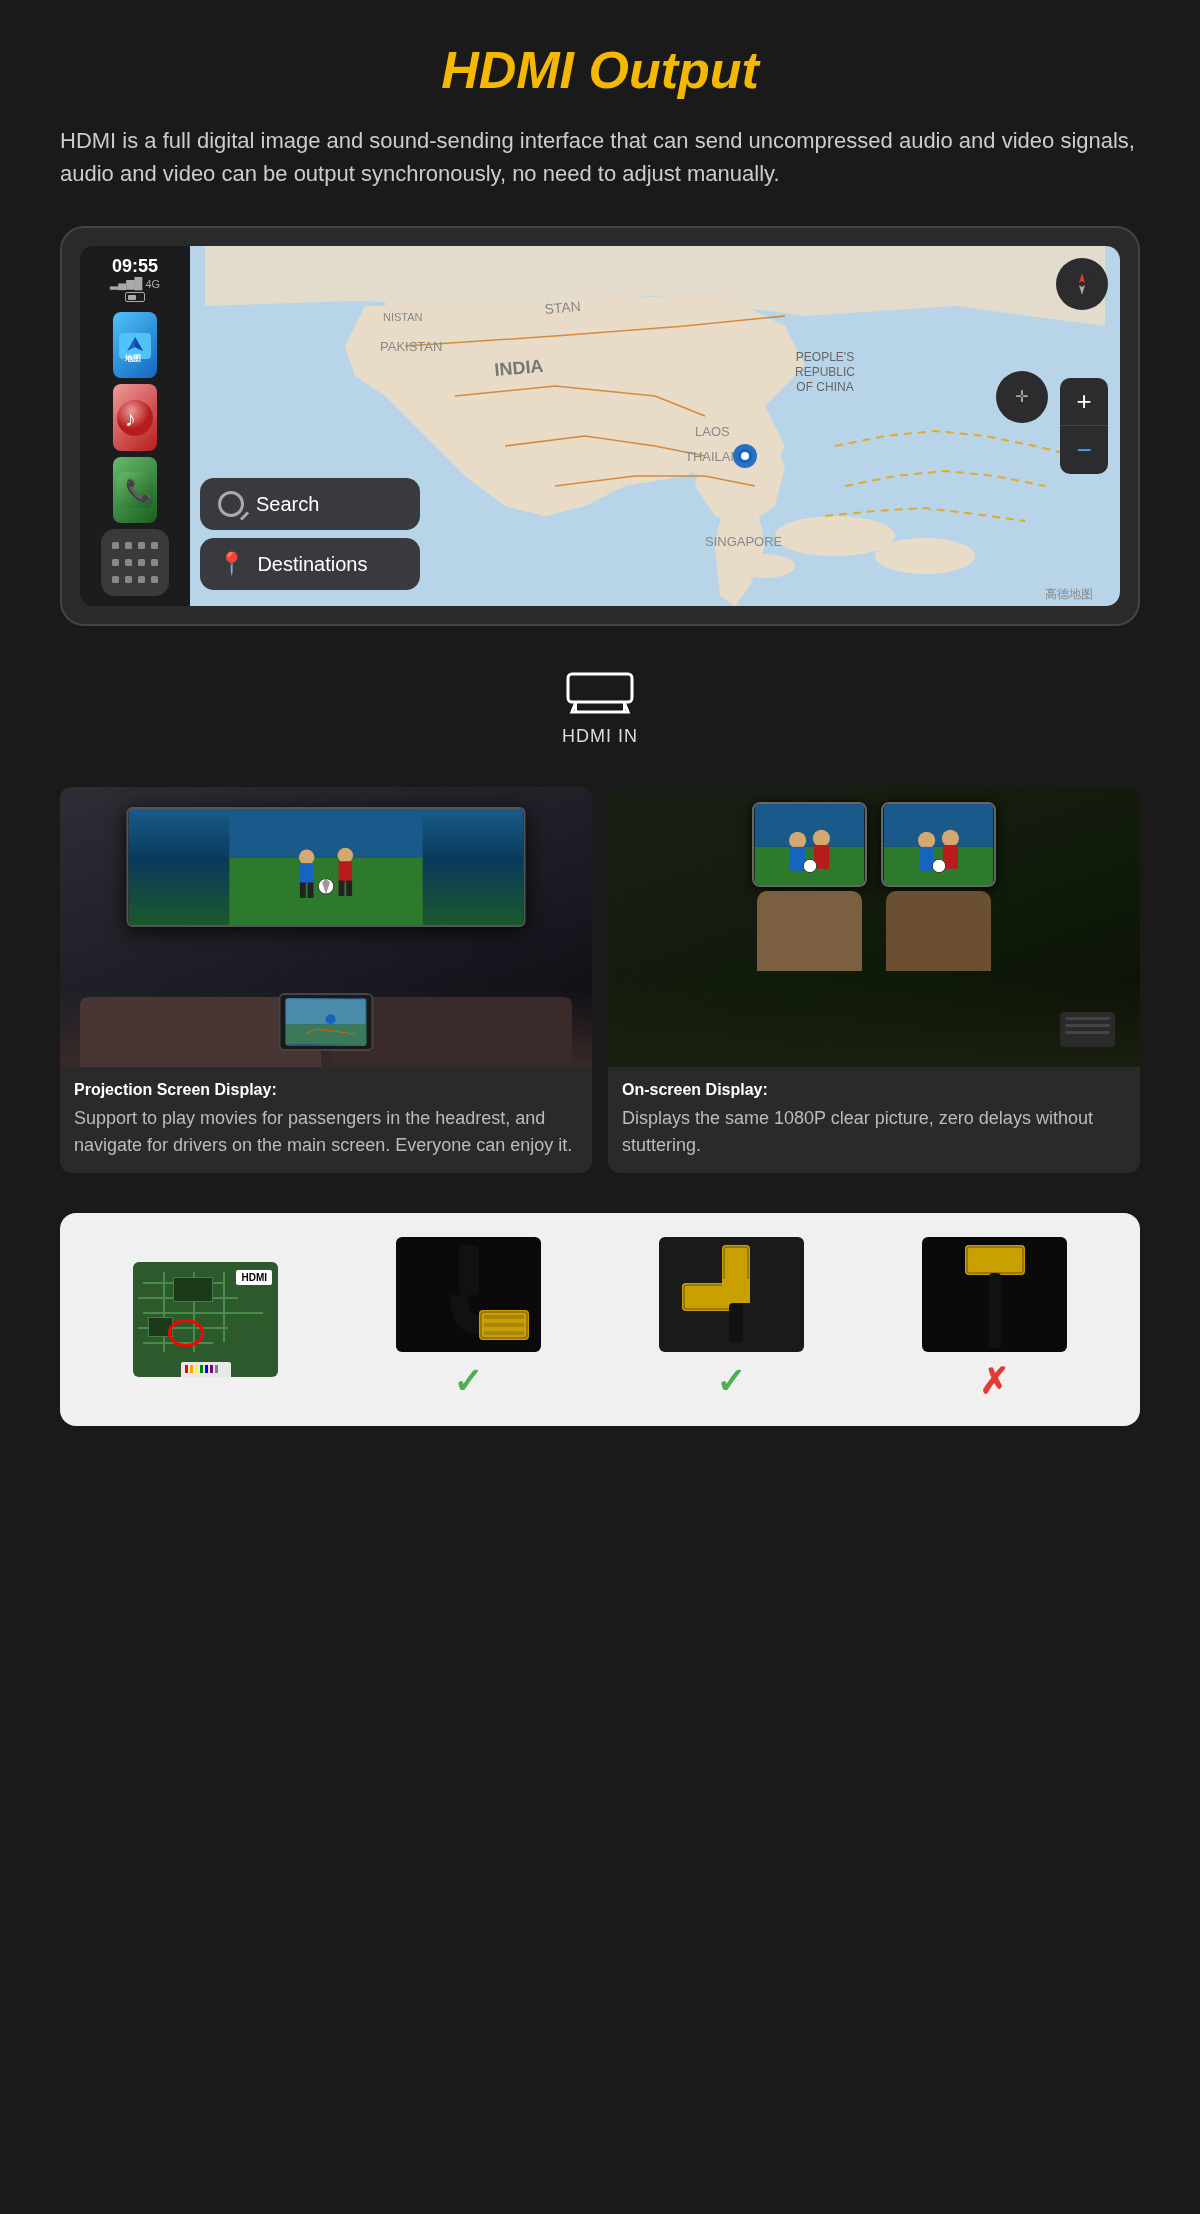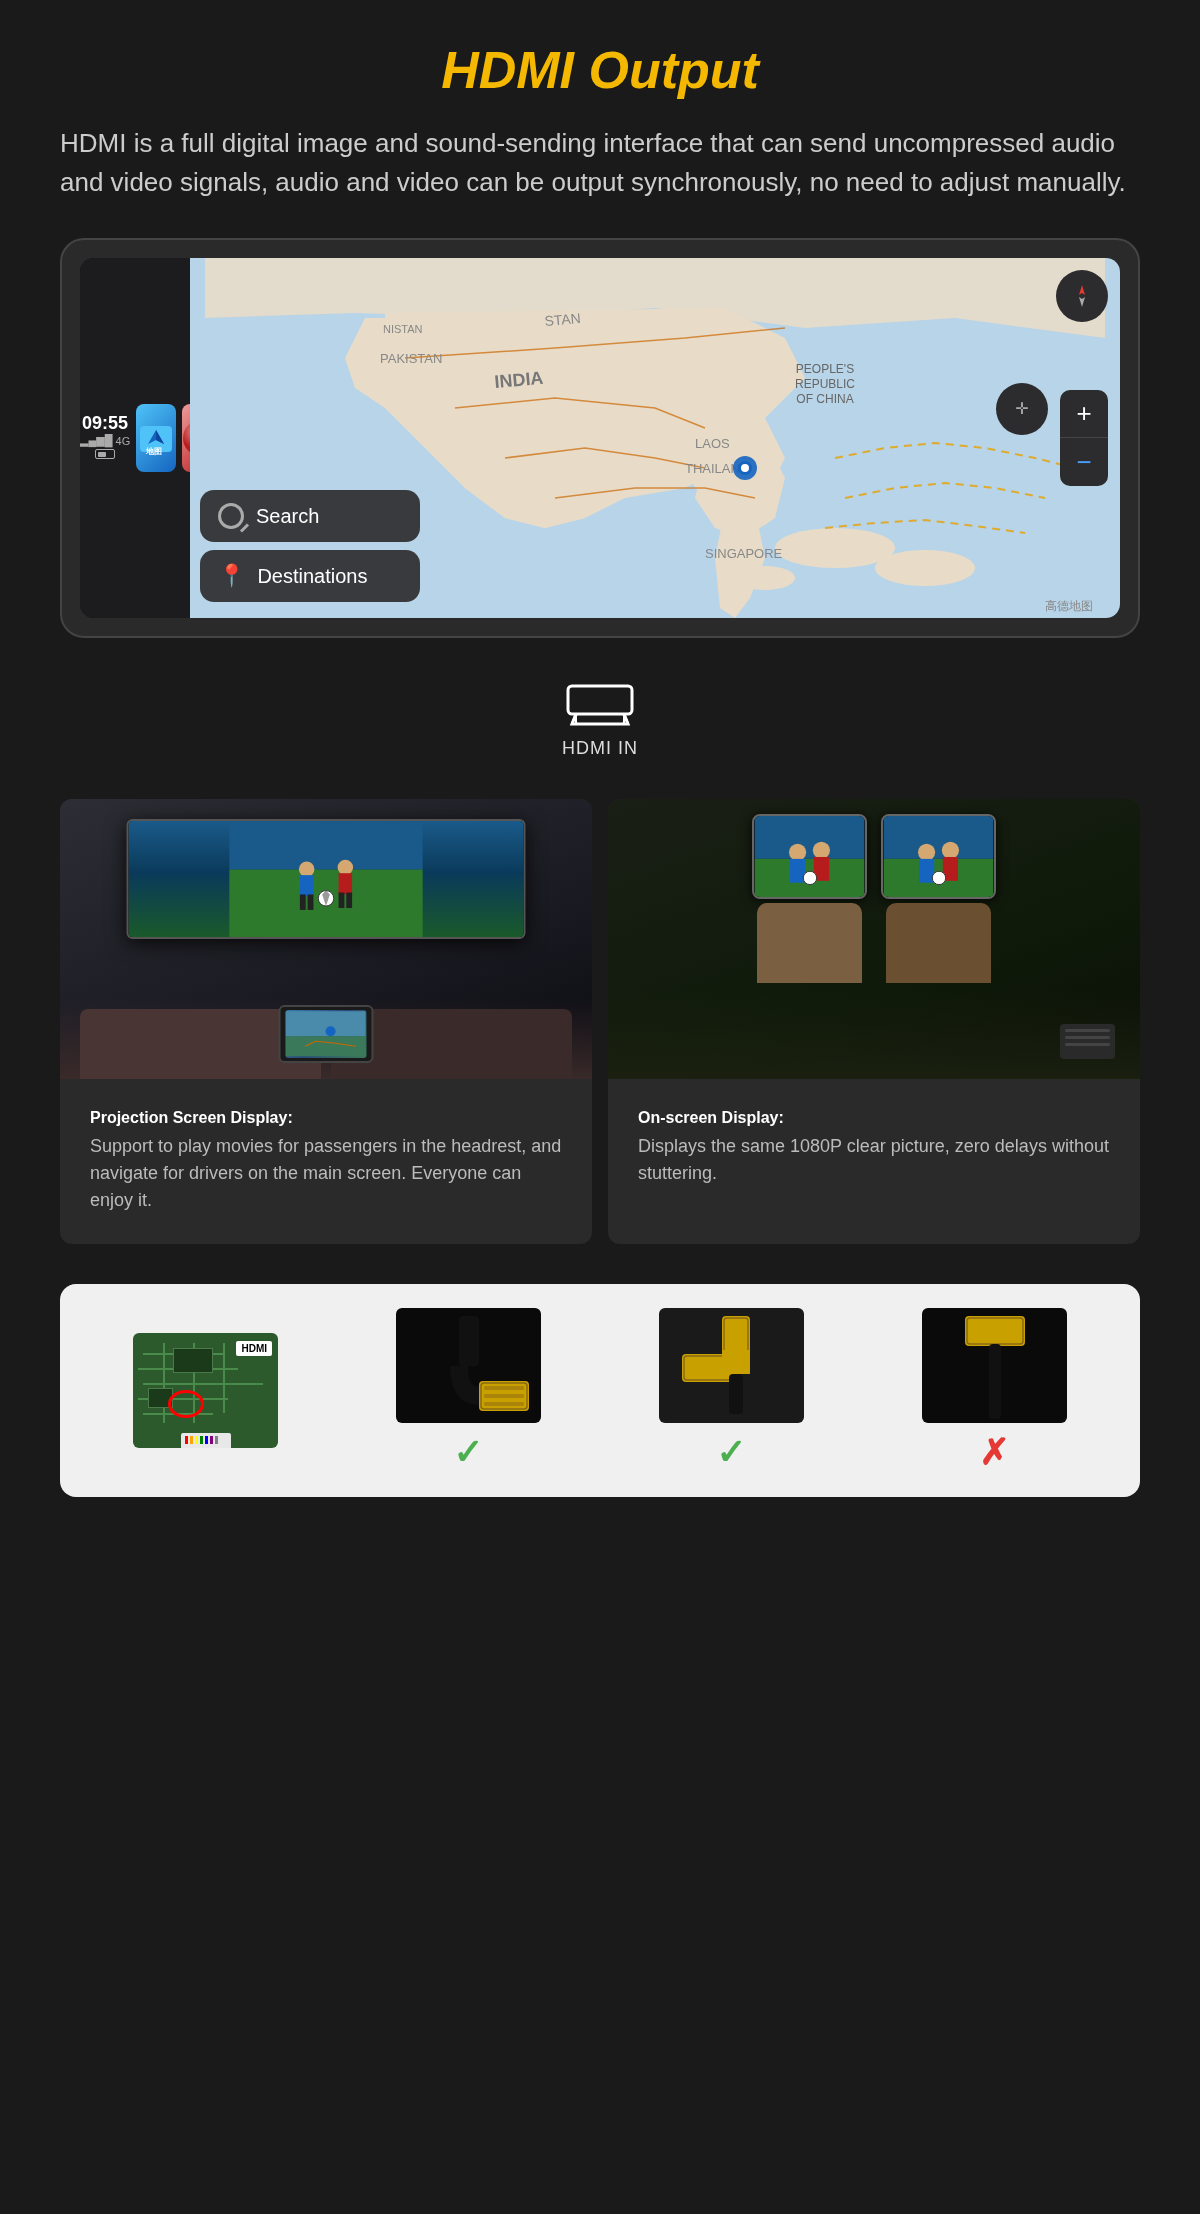--- a/index.html
+++ b/index.html
@@ -21,21 +21,21 @@
       text-align: center;
       font-size: 52px;
       font-weight: 900;
       color: #f5b800;
       margin-bottom: 24px;
       font-style: italic;
     }
 
     
     .description {
-      font-size: 26px;
+      font-size: 22px;
       color: #ccc;
       line-height: 1.5;
       margin-bottom: 36px;
     }
 
     
     .device-frame {
       background: #2a2a2a;
       border-radius: 24px;
       padding: 18px;
@@ -49,21 +49,21 @@
       border-radius: 14px;
       overflow: hidden;
       height: 360px;
     }
 
     
     .carplay-sidebar {
       width: 110px;
       background: #1c1c1e;
       display: flex;
-      flex-direction: row;
+      flex-direction: column;
       align-items: center;
       padding: 10px 0;
       gap: 6px;
       flex-shrink: 0;
     }
 
     .status-bar {
       display: flex;
       flex-direction: column;
       align-items: center;
@@ -273,21 +273,21 @@
       margin-bottom: 40px;
     }
 
     .photo-card {
       background: #2a2a2a;
       border-radius: 12px;
       overflow: hidden;
     }
 
     .photo-caption {
-      padding: 30px;
+      padding: 14px;
     }
 
     .caption-title {
       font-size: 16px;
       font-weight: bold;
       color: #fff;
       margin-bottom: 6px;
     }
 
     .caption-text {

